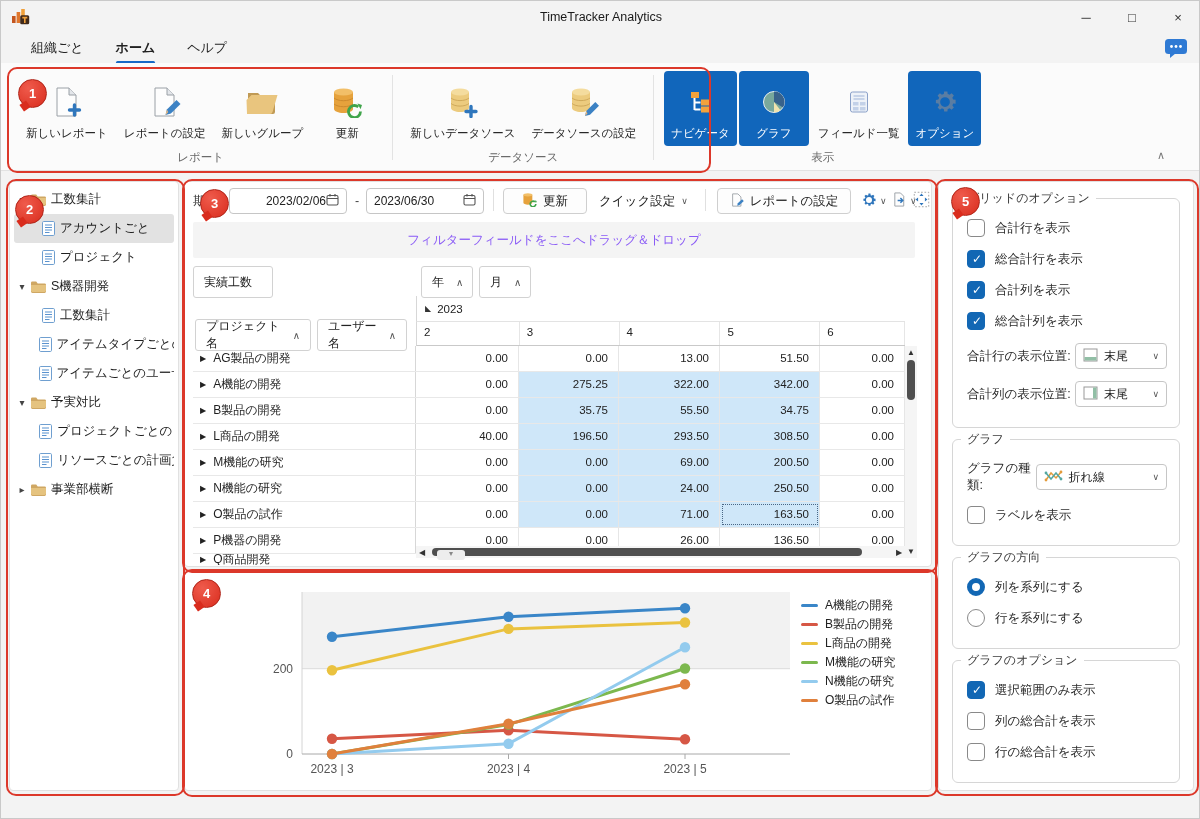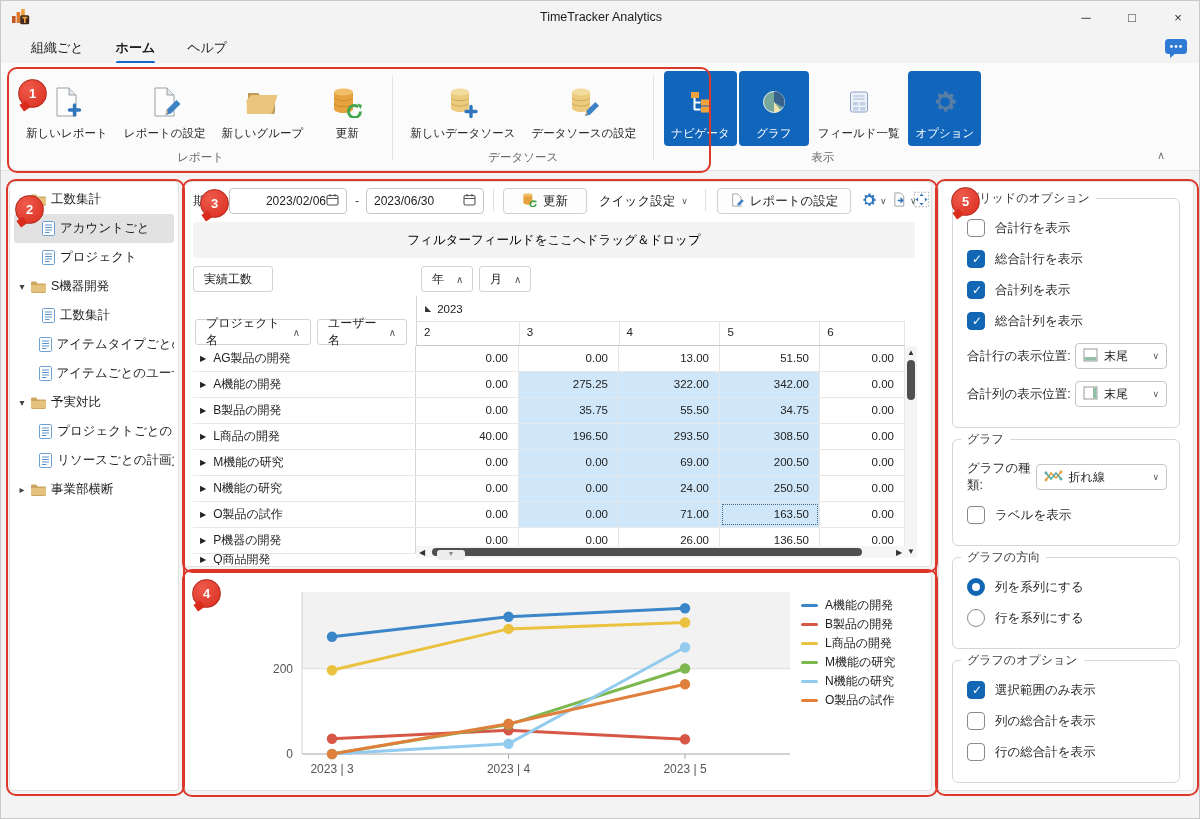--- a/index.html
+++ b/index.html
@@ -55,23 +55,23 @@
   
   .mtoolbar{left:0;top:5px;width:748px;height:30px;}
   .mtoolbar .lbl{left:8px;top:0;line-height:28px;font-size:12.5px;color:#333;}
   .datebox{width:118px;height:26px;border:1px solid #c6c6c6;border-radius:4px;background:#fff;display:flex;align-items:center;justify-content:space-between;padding:0 7px;box-sizing:border-box;font-size:12px;color:#222;}
   .tbtn{height:26px;border:1px solid #cfcfcf;border-radius:4px;background:#fdfdfd;display:flex;align-items:center;justify-content:center;gap:6px;font-size:12.5px;color:#222;box-sizing:border-box;}
   .flatbtn{height:26px;display:flex;align-items:center;gap:6px;font-size:12.5px;color:#222;}
   .chev{font-size:9px;color:#555;}
   .tsep{width:1px;height:22px;background:#e0e0e0;top:2px;}
   .iconbtn{height:26px;display:flex;align-items:center;gap:3px;}
   
-  .filterzone{left:8px;top:40px;width:722px;height:36px;background:#f4f4f4;border-radius:2px;display:flex;align-items:center;justify-content:center;color:#000000;font-size:12.5px;}
-  
-  .chip{height:26px;background:#fff;border:1px solid #d2d2d2;border-radius:3px;display:flex;align-items:center;gap:12px;padding:12px 10px;font-size:12px;color:#222;box-sizing:border-box;}
+  .filterzone{left:8px;top:40px;width:722px;height:36px;background:#f4f4f4;border-radius:2px;display:flex;align-items:center;justify-content:center;color:#8b5cf6;font-size:12.5px;}
+  
+  .chip{height:32px;background:#fff;border:1px solid #d2d2d2;border-radius:3px;display:flex;align-items:center;gap:12px;padding:12px 10px;font-size:12px;color:#222;box-sizing:border-box;}
   .chip .sort{font-size:10px;color:#555;}
   
   .pgrid{left:8px;top:114px;width:712px;height:262px;}
   .yearrow{left:223px;top:0;width:489px;height:26px;border-left:1px solid #d7d7d7;border-bottom:1px solid #e3e3e3;display:flex;align-items:center;padding-left:8px;box-sizing:border-box;font-size:11.5px;color:#222;gap:6px;}
   .yearrow .tri{font-size:8px;color:#333;}
   .monthrow{left:223px;top:26px;width:489px;height:24px;border-left:1px solid #d7d7d7;border-bottom:1px solid #c9c9c9;display:flex;box-sizing:border-box;}
   .mcell{border-right:1px solid #e6e6e6;box-sizing:border-box;font-size:11.5px;color:#222;padding:4px 0 0 7px;}
   .pivot-body{left:0;top:50px;width:712px;}
   .prow{display:flex;height:25px;border-bottom:1px solid #e8e8e8;}
   .pname{width:223px;display:flex;align-items:center;gap:7px;padding-left:7px;box-sizing:border-box;font-size:12px;color:#1f1f1f;border-right:1px solid #d7d7d7;}

